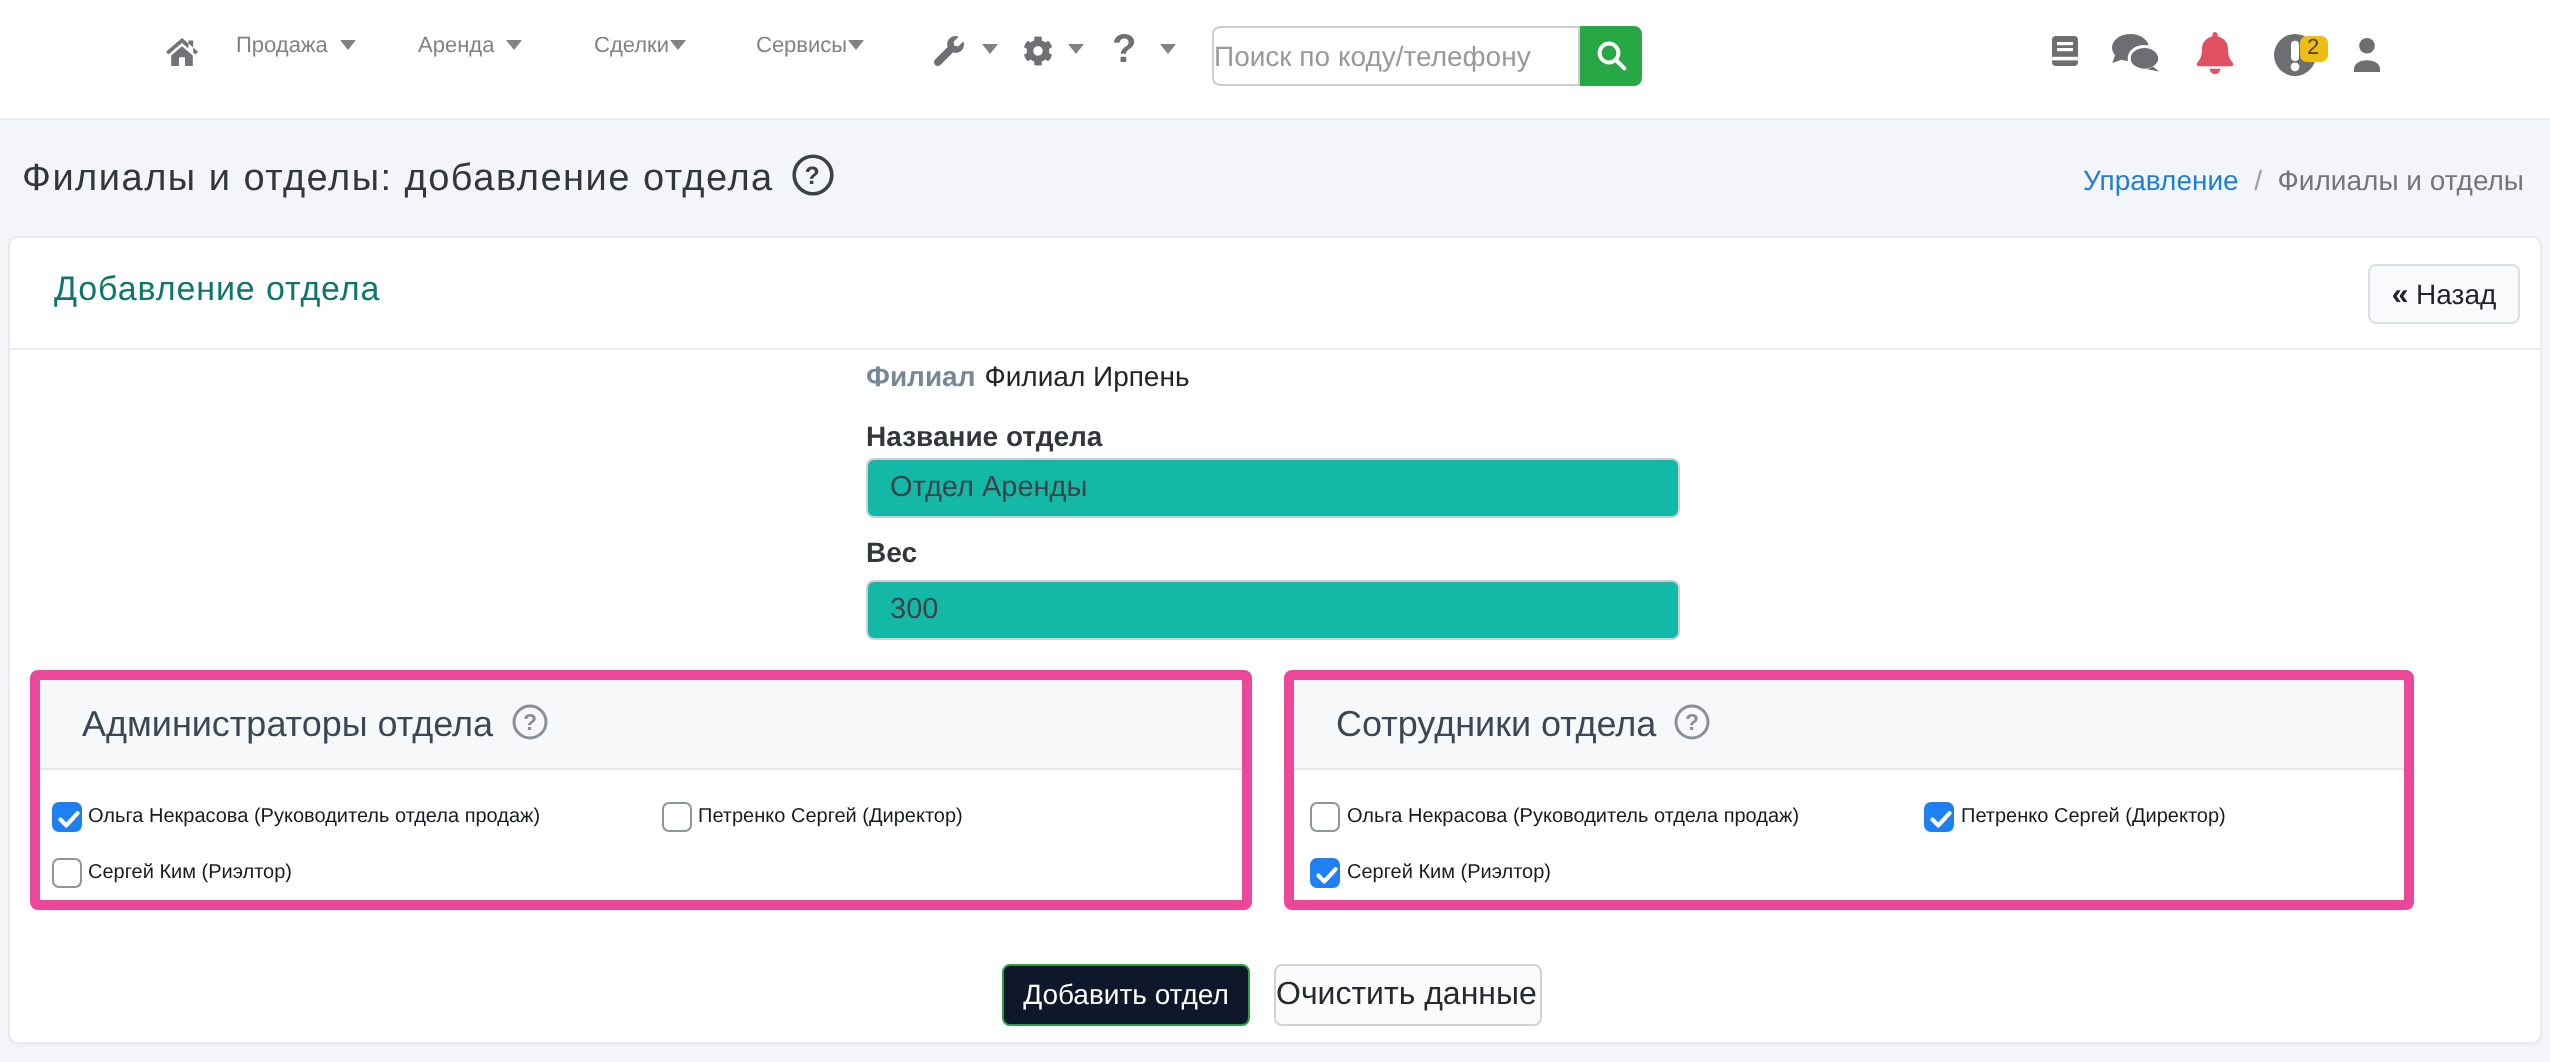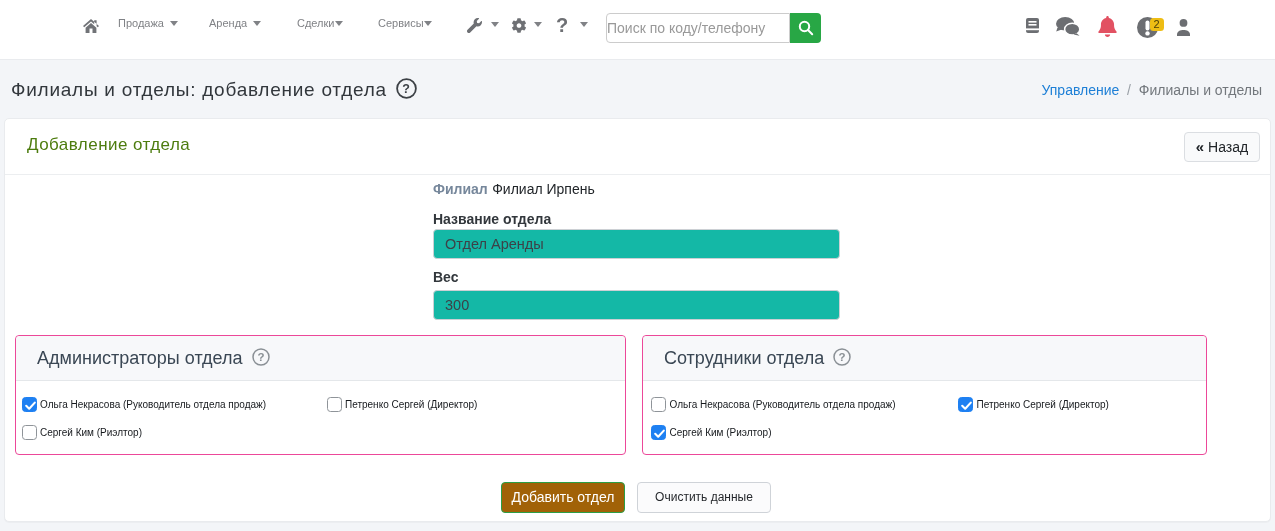--- a/index.html
+++ b/index.html
@@ -18,44 +18,44 @@
   #search-btn { position:absolute; left:790px; top:13px; width:31px; height:30px; background:#28a745; border-radius:0 4px 4px 0; }
 
   
   #page-title { position:absolute; left:11px; top:79px; font-size:19px; letter-spacing:0.75px; color:#32373c; }
   #breadcrumb { position:absolute; right:13px; top:82px; font-size:14px; color:#72777c; }
   #breadcrumb a { color:#1d7fd6; text-decoration:none; }
 
   
   #card { position:absolute; left:4px; top:118px; width:1267px; height:404px; background:#fff; border:1px solid #e9ebee; border-radius:5px; box-shadow:0 1px 1px rgba(0,0,0,0.03); }
   #card-header { position:absolute; left:0; top:0; width:100%; height:56px; border-bottom:1px solid #eceef0; }
-  #card-title { position:absolute; left:22px; top:15.5px; font-size:17px; letter-spacing:0.45px; color:#4d7c0f; }
+  #card-title { position:absolute; left:22px; top:15.5px; font-size:17px; letter-spacing:0.45px; color:#0f766e; }
   #back-btn { position:absolute; right:10px; top:13px; width:76px; height:30px; background:#f9fafb; border:1px solid #dbdee2; border-radius:4px; font-size:14px; color:#212529; text-align:center; line-height:28px; }
 
   
   .frm { position:absolute; left:433px; }
   .lbl-muted { font-size:14px; font-weight:bold; color:#76879b; }
   .lbl { font-size:14px; font-weight:bold; color:#32373c; }
   .txt { font-size:14px; color:#212529; }
   .input { position:absolute; left:433px; width:407px; height:30px; border:1px solid #ccd0d4; border-radius:4px; background:#14b8a6; font-size:14.5px; color:#3c4248; padding-left:11px; line-height:28px; }
 
   
-  .panel { position:absolute; top:335px; height:120px; background:#fff; border:1px solid #ec4899; border-radius:4px; }
+  .panel { position:absolute; top:335px; height:120px; background:#fff; border:5px solid #ec4899; border-radius:4px; }
   #panel-l { left:15px;  width:611px; }
   #panel-r { left:642px; width:565px; }
   .panel-hd { position:absolute; left:0; top:0; width:100%; height:45px; background:#f7f8fa; border-bottom:1px solid #e4e7ea; border-radius:4px 4px 0 0; }
   .panel-ttl { position:absolute; left:21px; top:12px; font-size:18px; letter-spacing:0px; color:#3a4754; }
   .cbrow { position:absolute; height:15px; }
   .cb { display:inline-block; width:15px; height:15px; border:1px solid #8f9499; border-radius:3.5px; background:#fff; vertical-align:top; }
   .cb.on { background:#1e80f2; border-color:#1e80f2; }
   .cblbl { font-size:10px; color:#16191d; margin-left:3.5px; vertical-align:top; position:relative; top:1.5px; white-space:nowrap; }
 
   
-  #btn-add { position:absolute; left:501px; top:482px; width:124px; height:31px; background:#a16207; border:1px solid #2b9e45; border-radius:4px; color:#fff; font-size:14px; text-align:center; line-height:29px; }
-  #btn-clear { position:absolute; left:637px; top:482px; width:134px; height:31px; background:#fbfbfc; border:1px solid #cfd3d8; border-radius:4px; color:#26292d; font-size:12px; text-align:center; line-height:29px; }
+  #btn-add { position:absolute; left:501px; top:482px; width:124px; height:31px; background:#0f172a; border:1px solid #2b9e45; border-radius:4px; color:#fff; font-size:14px; text-align:center; line-height:29px; }
+  #btn-clear { position:absolute; left:637px; top:482px; width:134px; height:31px; background:#fbfbfc; border:1px solid #cfd3d8; border-radius:4px; color:#26292d; font-size:16px; text-align:left; line-height:29px; }
 
   .qicon { display:inline-block; vertical-align:middle; }
 </style>
 </head>
 <body>
 
 <div id="navbar">
 
   <svg class="abs" style="left:83px; top:18.5px;" width="16" height="14" viewBox="0 0 16 14">
     <path fill="#717377" d="M8 0 L0 6.9 L1.2 8.3 L8 2.5 L11.2 5.2 V1.3 H13.6 V7.2 L14.8 8.3 L16 6.9 Z"></path>

